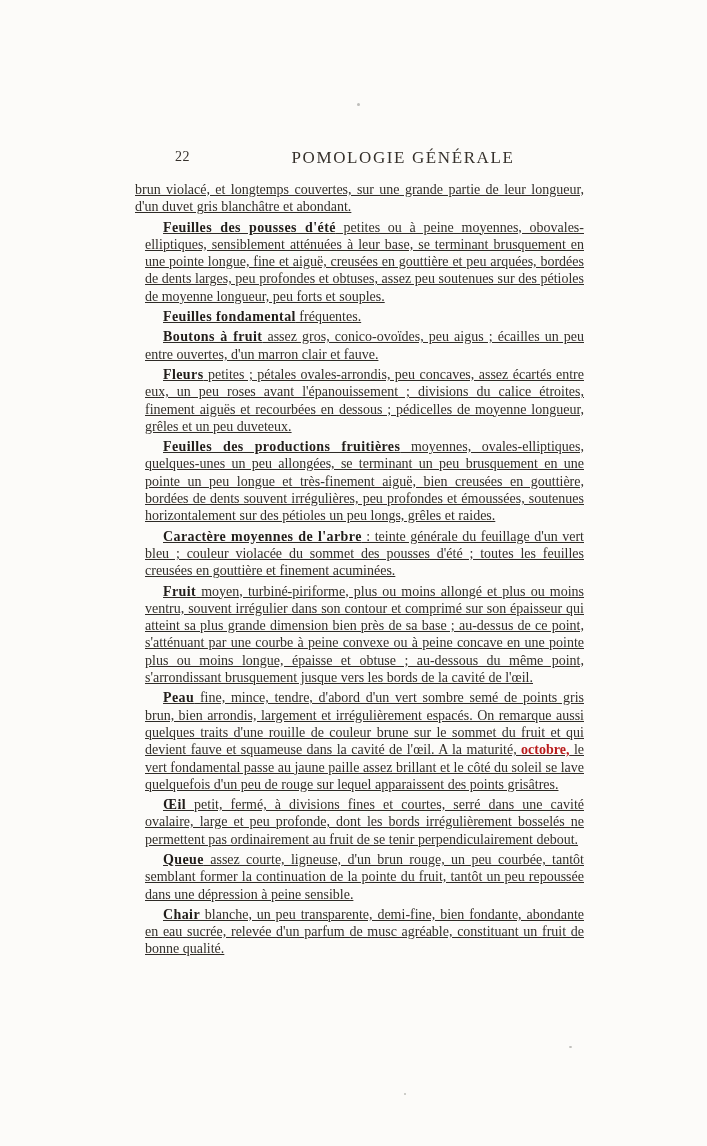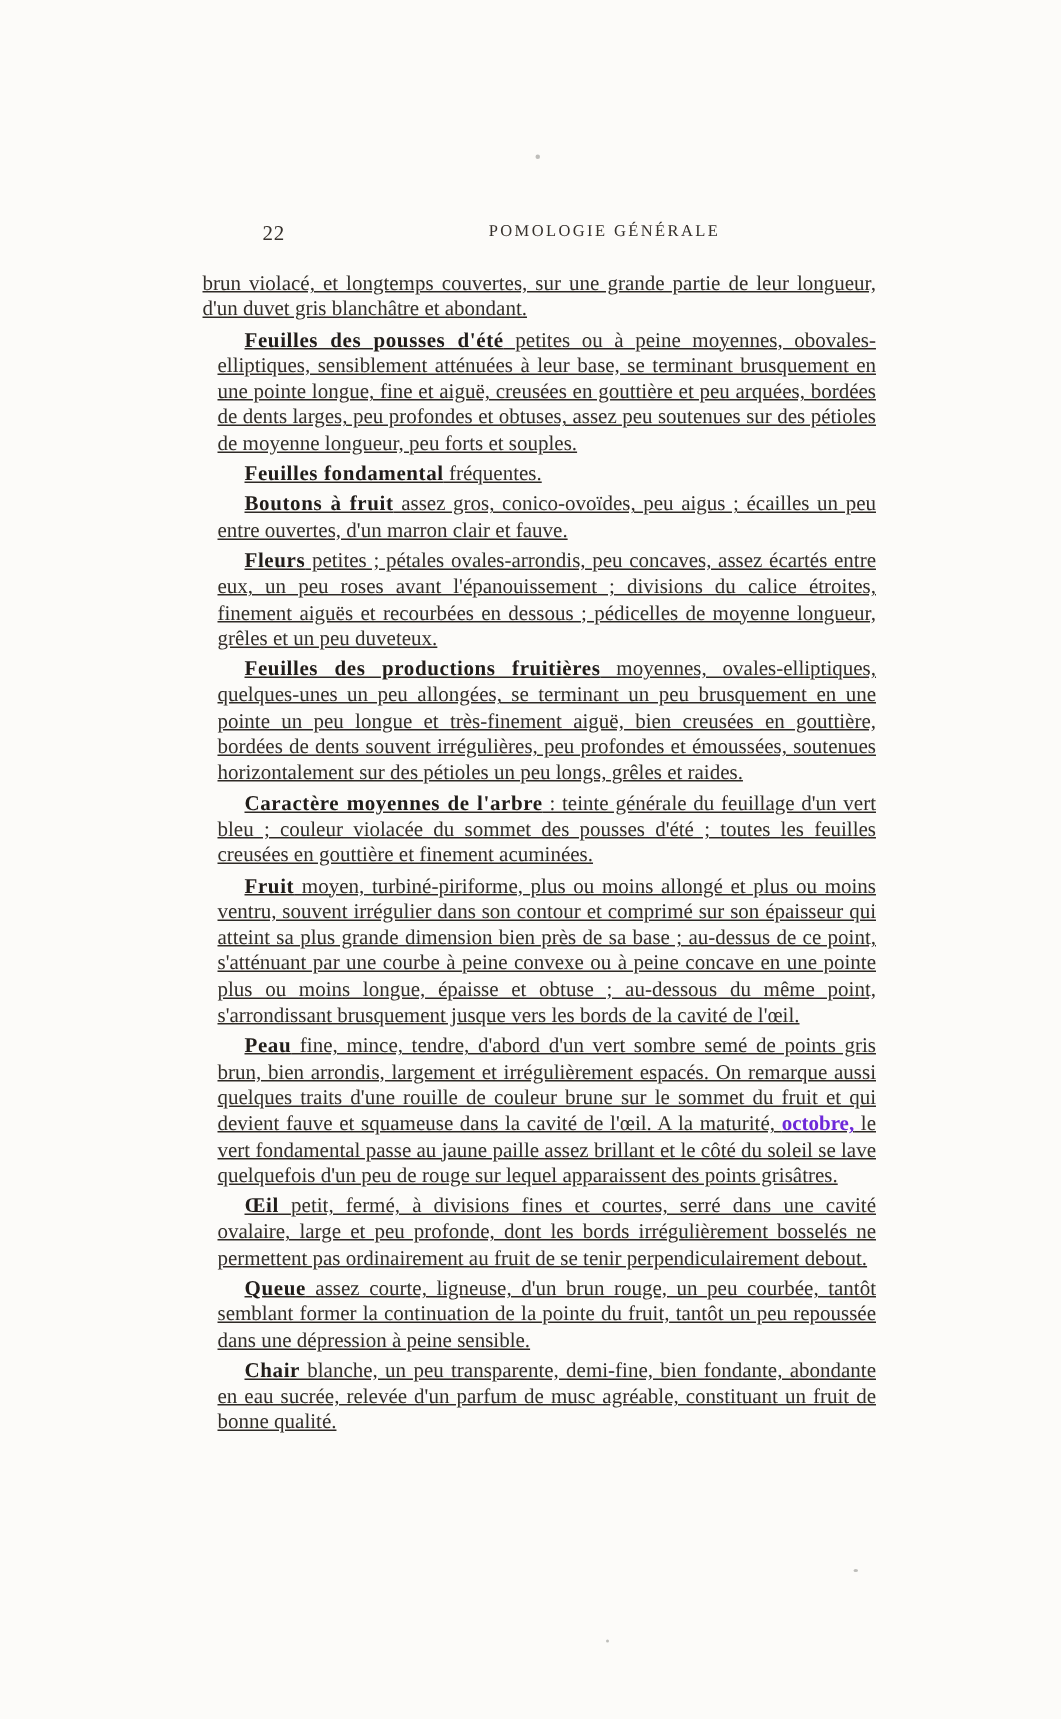--- a/index.html
+++ b/index.html
@@ -35,21 +35,21 @@
     letter-spacing: 0.5px;
     color: #35302b;
     margin-left: 38px;
   }
   .head-title {
     position: absolute;
     left: 0;
     top: 0;
     width: 100%;
     text-align: center;
-    font-size: 11px;
+    font-size: 17px;
     letter-spacing: 1.6px;
     color: #35302b;
     transform: translateX(44px);
     white-space: nowrap;
   }
   .text-block {
     position: absolute;
     top: 181px;
     left: 135px;
     width: 449px;
@@ -66,21 +66,21 @@
     text-indent: 18px;
     margin-left: 10px;
   }
   .lead {
     font-weight: bold;
     color: #211d1a;
     letter-spacing: 0.4px;
   }
   .bold-inline {
     font-weight: bold;
-    color: #6d28d9;
+    color: #b91c1c;
   }
   .speck {
     position: absolute;
     border-radius: 50%;
     background: #8a8a86;
     opacity: 0.55;
   }
 </style>
 </head>
 <body>

